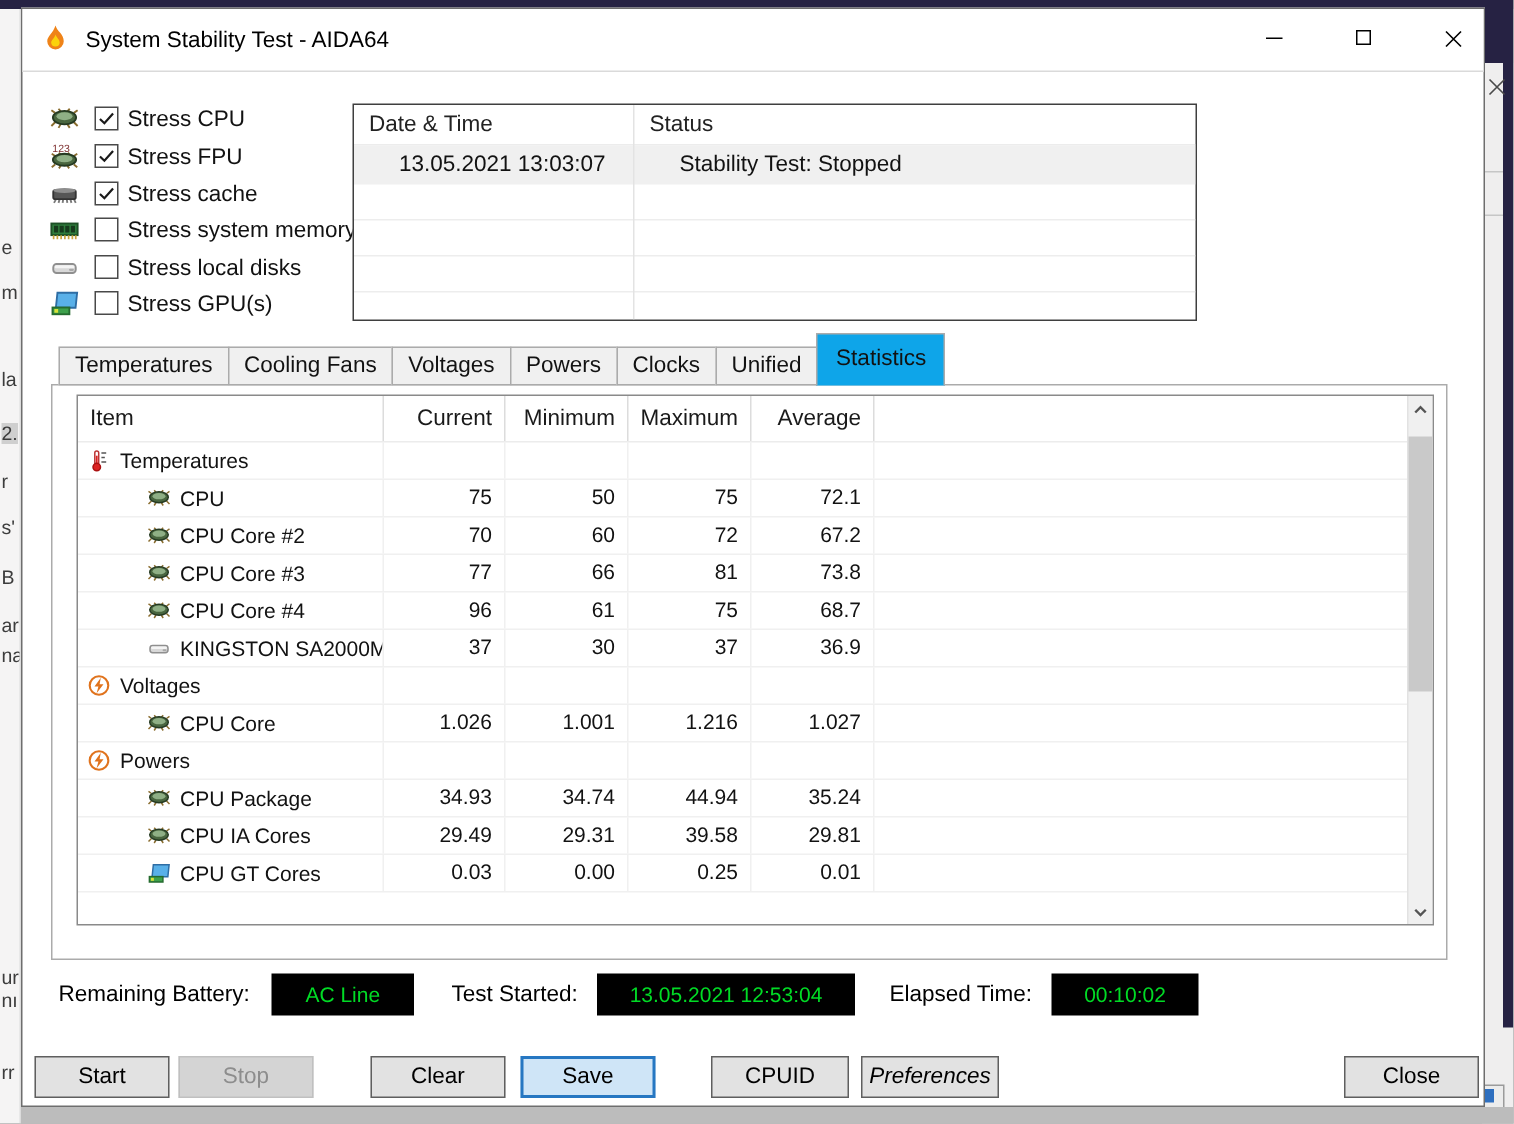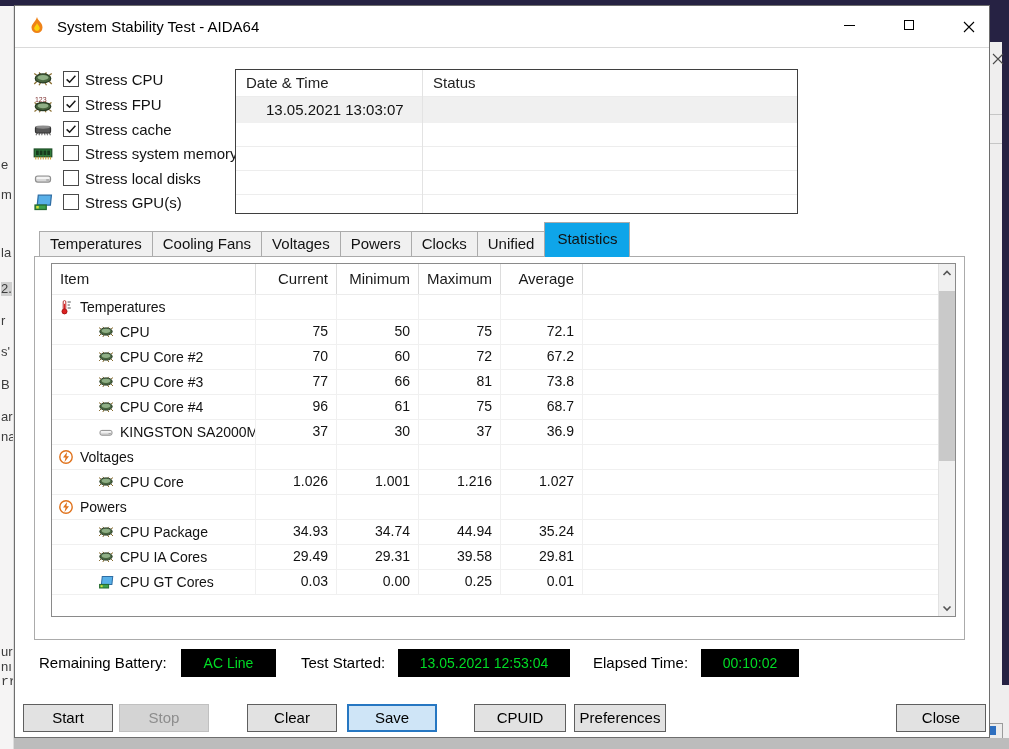--- a/index.html
+++ b/index.html
@@ -86,21 +86,21 @@
       <span class="bg-frag" style="top: 182px;">m</span>
       <span class="bg-frag" style="top: 228px; margin-top: 12px;">la</span>
       <span class="bg-frag hl" style="top: 276px;">2.</span>
       <span class="bg-frag" style="top: 308px;">r</span>
       <span class="bg-frag" style="top: 339px;">s'</span>
       <span class="bg-frag" style="top: 372px;">B</span>
       <span class="bg-frag" style="top: 404px;">ar</span>
       <span class="bg-frag" style="top: 424px;">na</span>
       <span class="bg-frag" style="top: 639px;">ur</span>
       <span class="bg-frag" style="top: 654px;">nı</span>
-      <span class="bg-frag" style="top: 669px; font-family: Liberation Mono, monospace;">rr</span>
+      <span class="bg-frag" style="top: 702px;">rr</span>
     </div>
   <div class="bg-right-navy-top"></div>
   <div class="bg-right-panel"></div>
   <div class="bg-right-navy-strip"></div>
   <div class="bg-hline" style="top:114px;"></div>
   <div class="bg-hline" style="top:143px;"></div>
   <div class="bg-close-x">
     <svg viewBox="0 0 12 12">
         <path d="M1 1 L11 11 M11 1 L1 11" stroke="#4a4a4a" stroke-width="1.1"></path>
       </svg>
@@ -231,20 +231,21 @@
       </div>
 
     <div class="logtable">
       <div class="log-vline"></div>
       <div class="log-header">
         <div class="log-c1">Date &amp; Time</div>
         <div class="log-c2">Status</div>
       </div>
       <div class="log-row1">
         <div class="log-c1">13.05.2021 13:03:07</div>
+        <div class="log-c2">Stability Test: Stopped</div>
       </div>
       <div id="log-empty-rows">
           <div class="log-empty"></div>
           <div class="log-empty"></div>
           <div class="log-empty"></div>
           <div class="log-empty"></div>
         </div>
     </div>
 
     <div class="tabs" id="tabs">
@@ -508,16 +509,16 @@
     <span class="status-label" style="left:286px;top:643px;">Test Started:</span>
     <div class="status-box" style="left: 383px; top: 643px; width: 172px; color: rgb(0, 219, 37);">13.05.2021 12:53:04</div>
     <span class="status-label" style="left:578px;top:643px;">Elapsed Time:</span>
     <div class="status-box" style="left: 686px; top: 643px; width: 98px; color: rgb(0, 219, 37);">00:10:02</div>
 
     <div class="btn" style="left:8px;top:698px;width:90px;">Start</div>
     <div class="btn disabled" style="left:104px;top:698px;width:90px;">Stop</div>
     <div class="btn" style="left:232px;top:698px;width:90px;">Clear</div>
     <div class="btn primary" style="left:332px;top:698px;width:90px;">Save</div>
     <div class="btn" style="left:459px;top:698px;width:92px;">CPUID</div>
-    <div class="btn" style="left:559px;top:698px;width:92px;">Preferences</div>
+    <div class="btn" style="left:559px;top:698px;width:92px;font-style:italic;">Preferences</div>
     <div class="btn" style="left:881px;top:698px;width:90px;">Close</div>
   </div>
 </div>
 
 </body></html>

